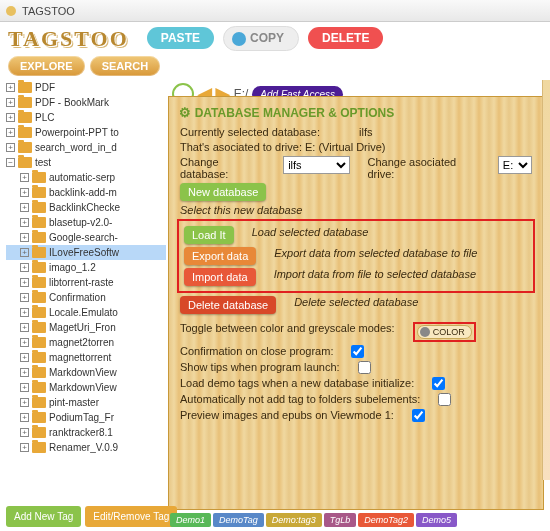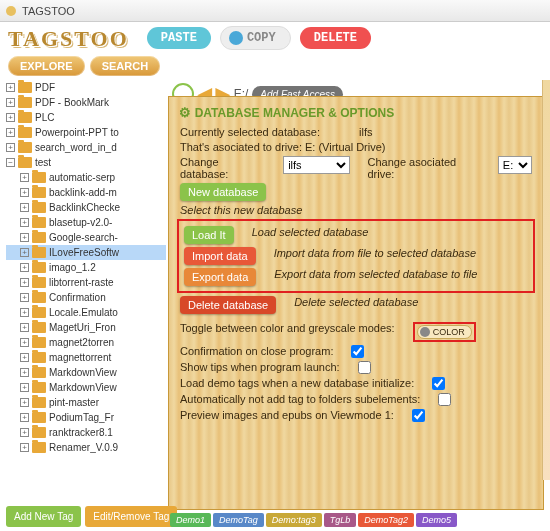--- a/index.html
+++ b/index.html
@@ -2,41 +2,41 @@
 <html><head>
 <meta charset="utf-8">
 <style>
 * { box-sizing: border-box; margin: 0; padding: 0; }
 body { font-family: Arial, sans-serif; font-size: 11px; width: 550px; height: 531px; overflow: hidden; background: #fff; position: relative; }
 .titlebar { background: linear-gradient(#f9f9f9,#e8e8e8); height: 22px; border-bottom: 1px solid #ccc; display: flex; align-items: center; padding: 0 6px; font-size: 11px; color: #444; }
 .titlebar .dot { width: 10px; height: 10px; background: #e8c060; border-radius: 50%; margin-right: 6px; }
 .header { background: #fff; padding: 4px 8px 2px; }
 .logo { font-family: "Segoe Script", cursive; font-size: 22px; font-weight: bold; color: #b88830; letter-spacing: 2px; text-shadow: 1px 1px 0 #fff, 2px 2px 0 #d8b878; display: inline-block; }
 .top-btns { display: inline-block; margin-left: 12px; vertical-align: top; }
-.pill { display: inline-block; padding: 4px 14px; border-radius: 14px; font-size: 12px; font-weight: bold; color: #fff; margin: 0 3px; cursor: pointer; font-family: Liberation Mono, monospace; }
+.pill { display: inline-block; padding: 4px 14px; border-radius: 14px; font-size: 12px; font-weight: bold; color: #fff; margin: 0 3px; cursor: pointer; }
 .pill.paste { background: #5fc6d8; }
 .pill.copy { background: #eee; color: #888; border: 1px solid #ddd; padding-left: 8px; }
 .pill.copy .sw { display: inline-block; width: 14px; height: 14px; background: #4aa8d8; border-radius: 50%; vertical-align: middle; margin-right: 4px; }
 .pill.delete { background: #f05050; }
 .nav-row { padding: 2px 8px; }
 .nav-btn { display: inline-block; padding: 4px 12px; border-radius: 12px; font-size: 11px; font-weight: bold; background: linear-gradient(#f0c878,#d89838); color: #fff; cursor: pointer; margin-right: 2px; box-shadow: inset 0 0 0 1px rgba(255,255,255,0.3); }
 .main { display: flex; height: 460px; }
 .tree { width: 168px; overflow: hidden; padding: 2px 2px 2px 6px; font-size: 10px; color: #333; position: relative; }
 .tree-item { display: flex; align-items: center; height: 15px; white-space: nowrap; overflow: hidden; }
 .tree-item.nested { padding-left: 14px; }
 .tog { width: 9px; height: 9px; border: 1px solid #888; font-size: 8px; line-height: 7px; text-align: center; margin-right: 3px; color: #666; flex-shrink: 0; }
 .fold { width: 14px; height: 11px; background: #e8a838; border-radius: 1px; margin-right: 3px; flex-shrink: 0; position: relative; }
 .fold:before { content:''; position:absolute; top:-2px; left:0; width:6px; height:2px; background:#e8a838; border-radius:1px 1px 0 0; }
 .tree-item.sel { background: #b8d8f8; }
 .right { flex: 1; position: relative; }
 .pathbar { display: flex; align-items: center; gap: 4px; padding: 2px 4px; font-size: 12px; }
 .refresh { width: 22px; height: 22px; border: 2px solid #8bc34a; border-radius: 50%; position: relative; }
 .arrow-l, .arrow-r { color: #e8a838; font-size: 18px; font-weight: bold; cursor: pointer; }
 .path-txt { color: #555; }
-.afa { background: #737373; color: #fff; font-size: 10px; font-style: italic; padding: 3px 8px; border-radius: 10px; cursor: pointer; }
+.afa { background: #4c1d95; color: #fff; font-size: 10px; font-style: italic; padding: 3px 8px; border-radius: 10px; cursor: pointer; }
 .count { font-size: 11px; color: #333; margin-top: 16px; }
 .panel { position: absolute; top: 18px; left: 0; right: 6px; bottom: 28px; background: repeating-linear-gradient(90deg, #e8c888 0, #f0d8a0 5px, #e8c078 10px, #f0d8a0 15px, #e8c888 20px); border: 1px solid #c89838; padding: 8px 10px; font-size: 11px; color: #3a2a10; overflow: hidden; }
 .panel-title { color: #6a9a2a; font-weight: bold; font-size: 12px; display: flex; align-items: center; margin-bottom: 6px; }
 .gear { display: inline-block; margin-right: 4px; color: #6a9a2a; font-size: 13px; }
 .row { margin: 3px 1px; display: flex; align-items: flex-start; gap: 18px; }
 .pbtn { display: inline-block; padding: 3px 8px; border-radius: 4px; font-size: 11px; color: #fff; cursor: pointer; font-style: normal; box-shadow: 0 1px 2px rgba(0,0,0,0.3); }
 .pbtn.green { background: #8bc34a; }
 .pbtn.orange { background: #e88838; }
 .pbtn.red { background: #e85838; }
 .pbtn.dred { background: #d84828; }
@@ -232,26 +232,26 @@
         </div>
       <div class="row italic">
           <span>Select this new database</span>
         </div>
       <div class="redbox big">
         <div class="row">
             <span class="pbtn green">Load It</span>
             <span class="italic">Load selected database</span>
           </div>
         <div class="row">
+            <span class="pbtn orange">Export data</span>
+            <span class="italic">Export data from selected database to file</span>
+          </div>
+        <div class="row">
             <span class="pbtn red">Import data</span>
             <span class="italic">Import data from file to selected database</span>
-          </div>
-        <div class="row">
-            <span class="pbtn orange">Export data</span>
-            <span class="italic">Export data from selected database to file</span>
           </div>
       </div>
       <div class="row">
           <span class="pbtn dred">Delete database</span>
           <span class="italic">Delete selected database</span>
         </div>
       <div class="row" style="margin-top:8px">
         <span>Toggle between color and greyscale modes:</span>
         <span class="redbox" style="padding:1px 2px"><span class="color-toggle">
               <span class="ball"></span>

